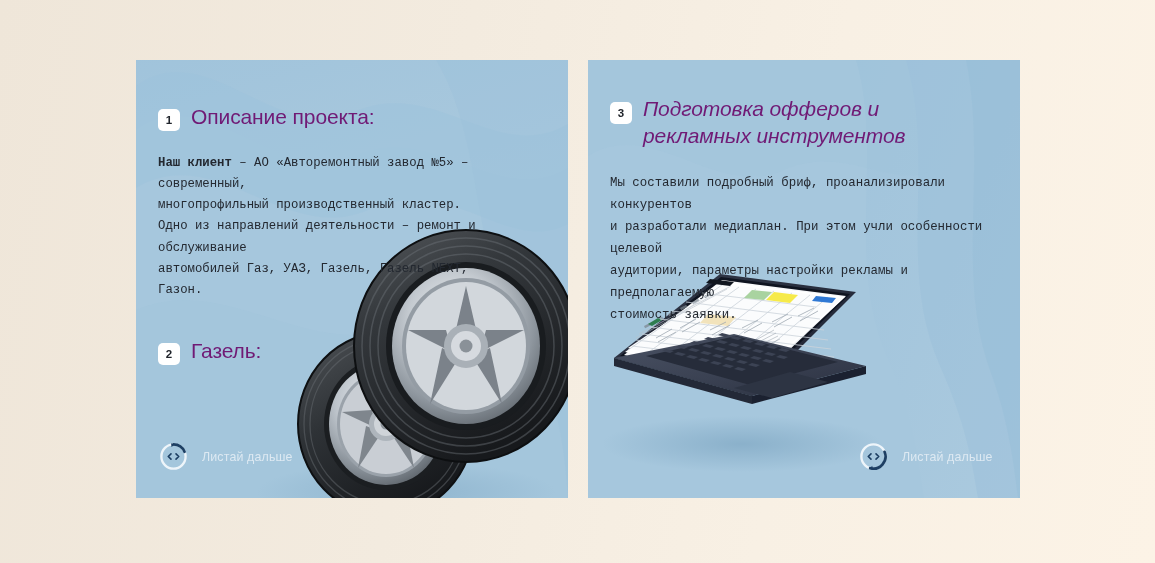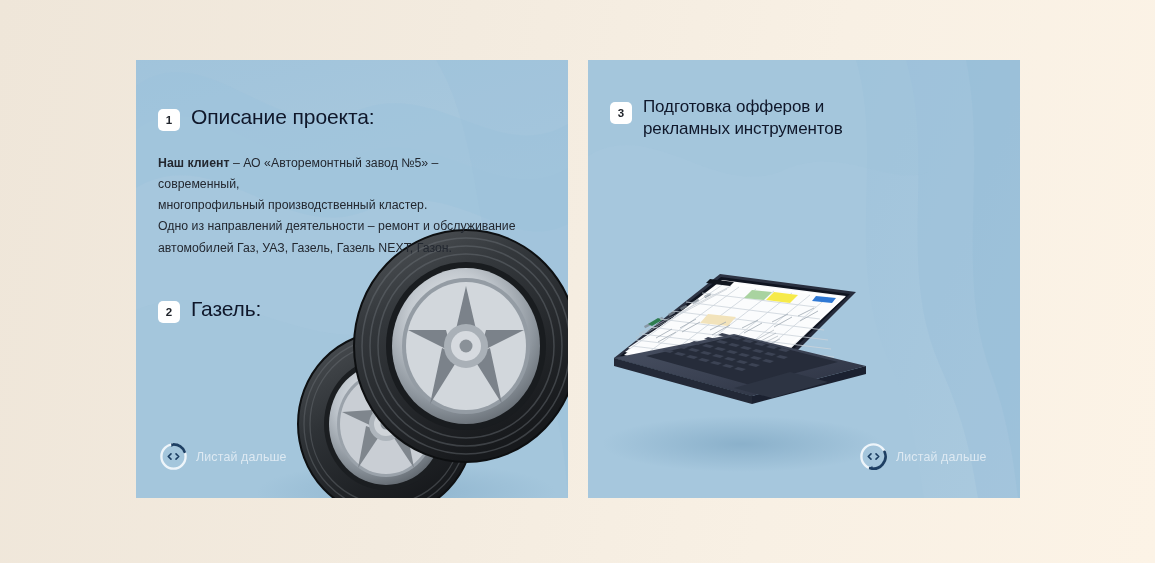--- a/index.html
+++ b/index.html
@@ -73,56 +73,57 @@
     font-weight: bold;
     line-height: 22px;
     text-align: center;
     letter-spacing: 0;
   }
   .card--right .badge { margin-top: 6px; }
 
   .head-title {
     font-size: 21px;
     font-weight: normal;
-    color: #0f172a;
+    color: #701a75;
     line-height: 1.21;
     letter-spacing: -0.1px;
     margin: 0;
     white-space: pre-line;
   }
-  .card--right .head-title { font-size: 17px; line-height: 1.28; }
+  .card--right .head-title { font-size: 21px; line-height: 1.28; font-style: italic; }
 
   
   .para {
     font-size: 12.3px;
     line-height: 1.72;
     color: #232830;
     margin: 0;
     letter-spacing: 0.01px;
     max-width: 360px;
     white-space: pre-line;
+    font-family: Liberation Mono, monospace;
   }
   .para b { font-weight: bold; }
 
   .gap-a { height: 22px; }
   .gap-b { height: 37px; }
   .gap-c { height: 24px; }
   .gap-d { height: 22px; }
 
   .card--right .para { max-width: 375px; line-height: 1.78; font-size: 12.4px; }
 
   
   .footer {
     position: absolute;
     left: 22px;
     bottom: 26px;
     z-index: 4;
     display: flex;
     align-items: center;
-    gap: 7px;
+    gap: 13px;
   }
   .card--right .footer { left: 270px; }
 
   .swipe-ring { width: 31px; height: 31px; display: block; }
 
   .footer-label {
     font-size: 12.4px;
     color: #dde9f2;
     letter-spacing: 0.15px;
   }
@@ -301,20 +302,24 @@
 
     <div class="card-body">
       <div class="head">
         <div class="badge">3</div>
         <h2 class="head-title">Подготовка офферов и
 рекламных инструментов</h2>
       </div>
 
       <div class="gap-d"></div>
 
+      <p class="para">Мы составили подробный бриф, проанализировали конкурентов
+и разработали медиаплан. При этом учли особенности целевой
+аудитории, параметры настройки рекламы и предполагаемую
+стоимость заявки.</p>
     </div>
 
     <svg class="illus illus--laptop" viewBox="0 0 300 250">
       <defs>
         <linearGradient id="lidGrad" x1="0" y1="0" x2="1" y2="1">
           <stop offset="0%" stop-color="#33394a"></stop>
           <stop offset="100%" stop-color="#1d2230"></stop>
         </linearGradient>
         <linearGradient id="baseGrad" x1="0" y1="0" x2="1" y2="1">
           <stop offset="0%" stop-color="#4b5365"></stop>

